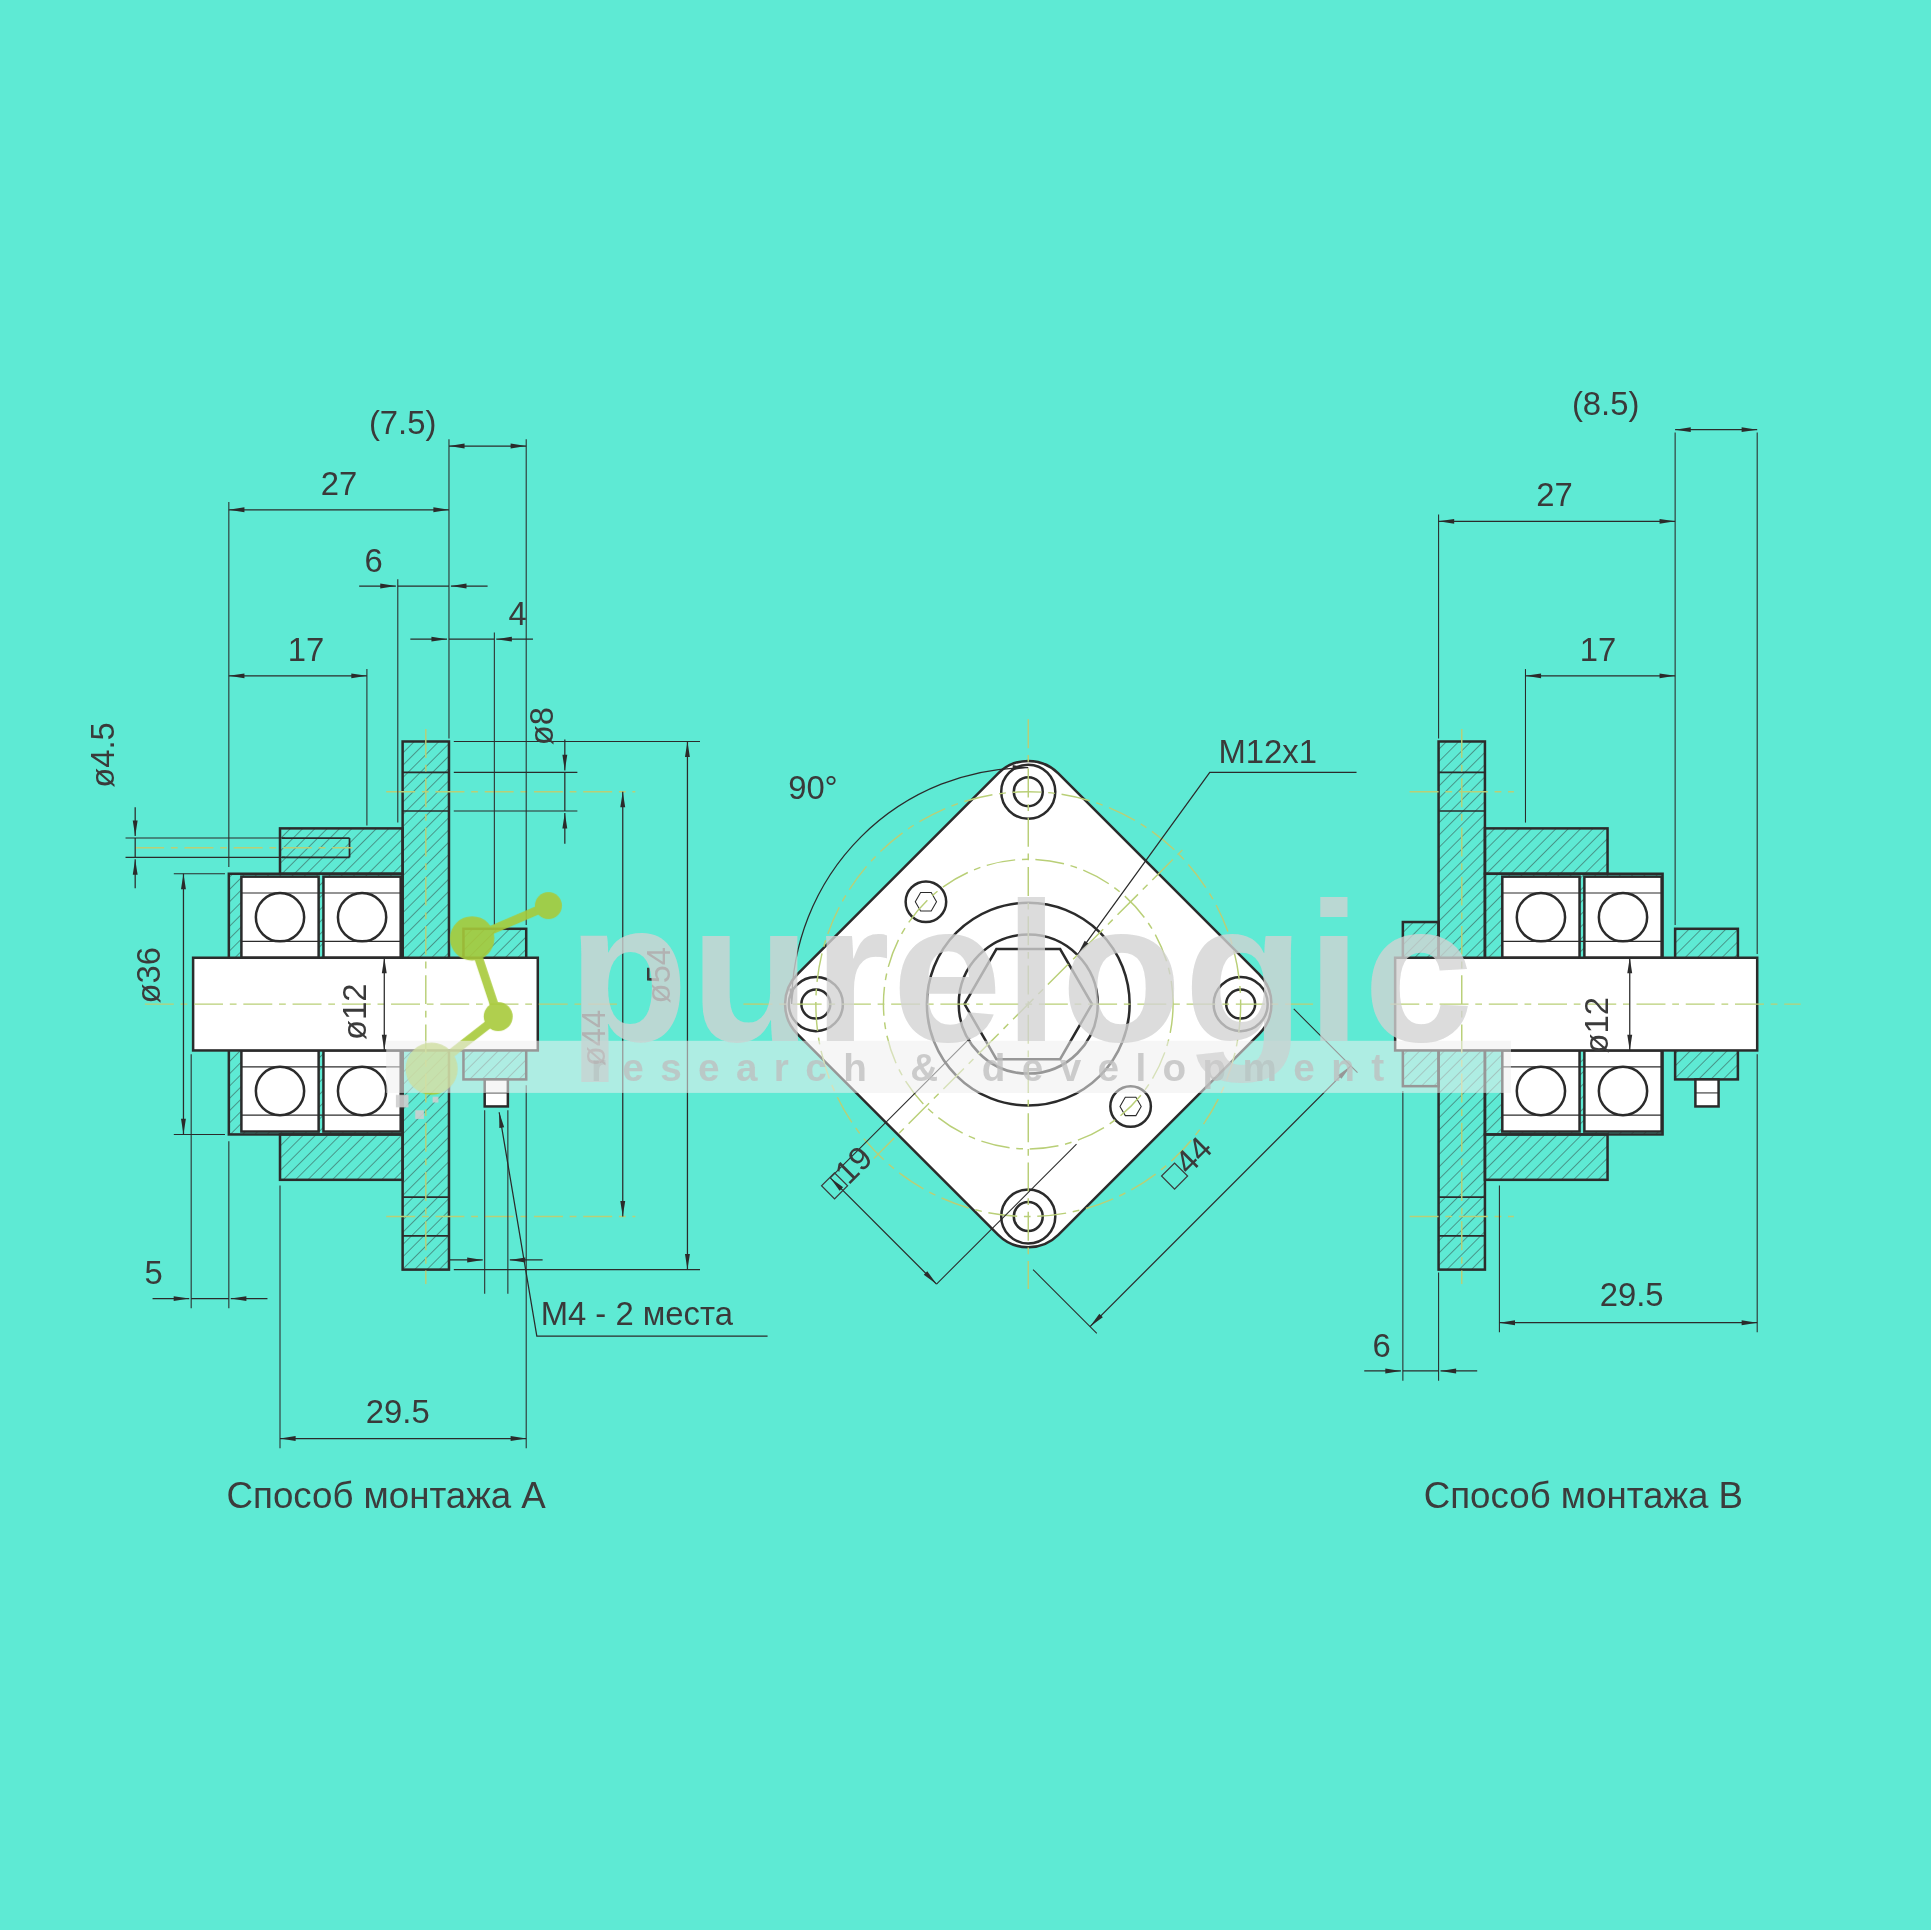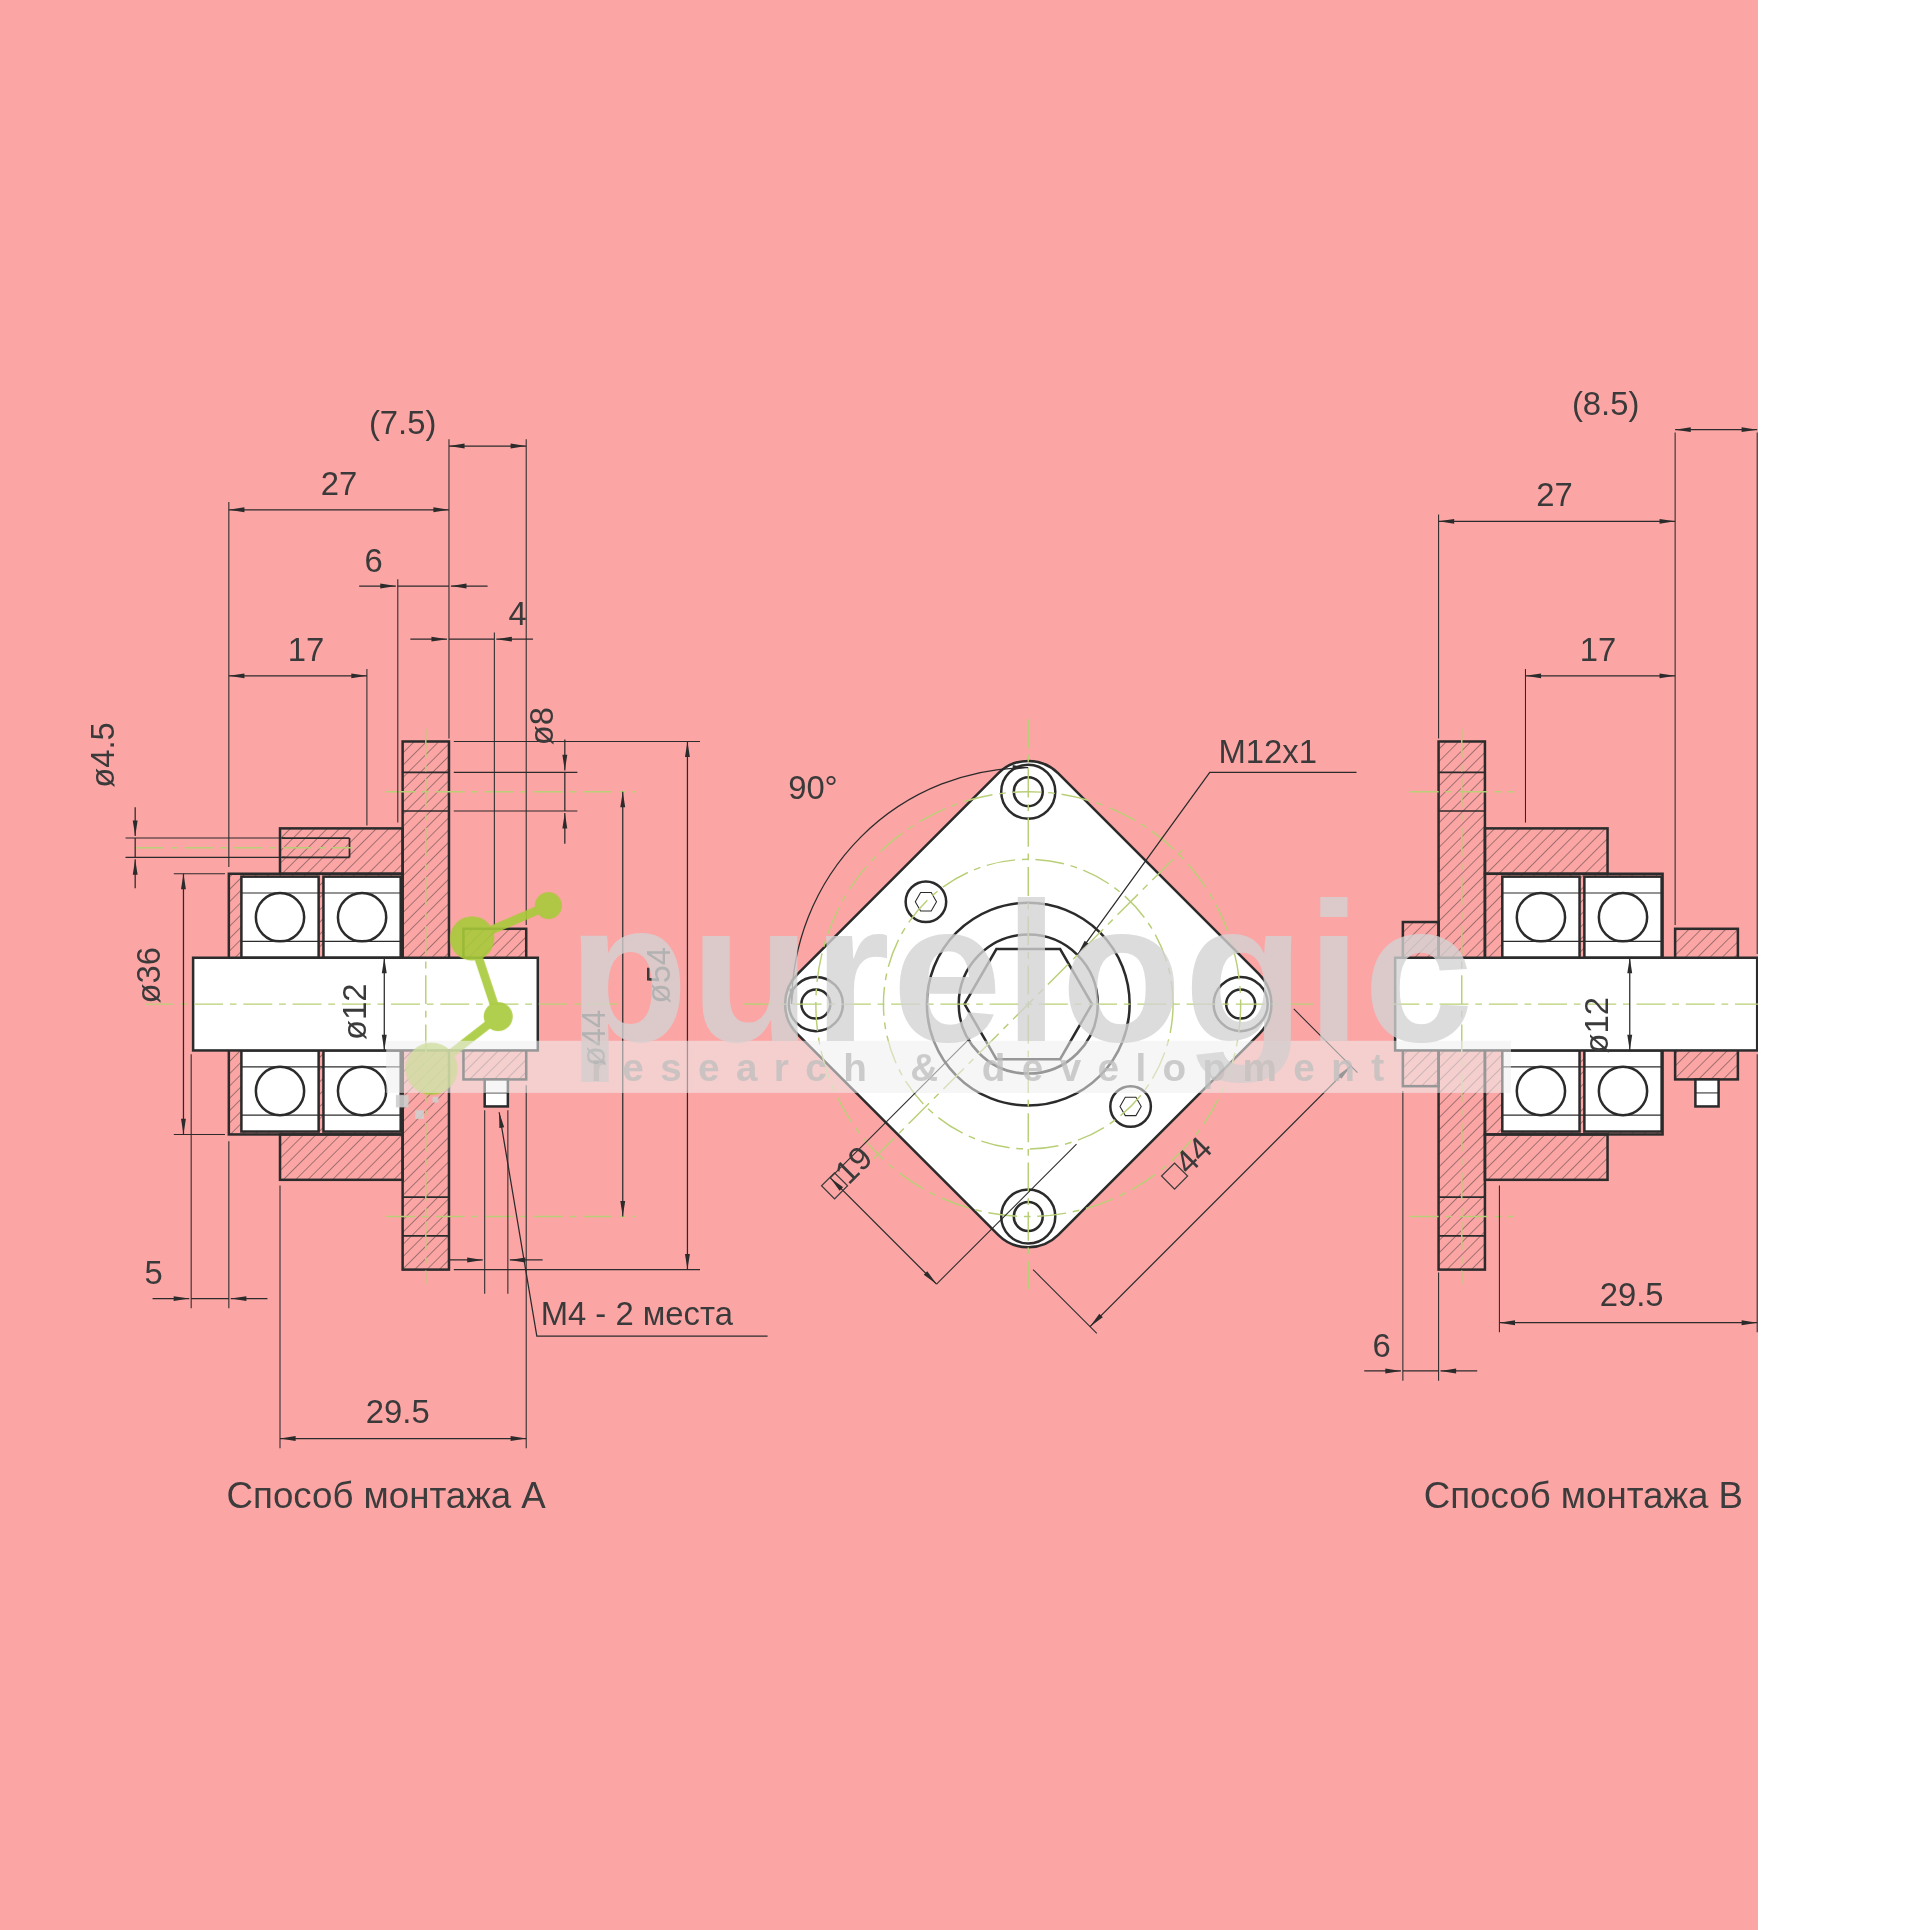--- a/index.html
+++ b/index.html
@@ -1,16 +1,16 @@
 <!DOCTYPE html>
 <html><head>
 <meta charset="utf-8">
 <style>
   html,body{margin:0;padding:0;background:#ffffff;}
-  .page{position:relative;width:1758px;height:1930px;background:#fca5a5;overflow:hidden;}
+  .page{position:relative;width:1931px;height:1930px;background:#5eead4;overflow:hidden;}
   svg{display:block;}
   .t{font-family:"Liberation Sans",sans-serif;font-size:34px;fill:#3a3a3a;}
   .cap{font-size:38px;fill:#3c3c3c;}
   .outline{fill:#ffffff;stroke:#2b2b2b;stroke-width:2.6;}
   .hatch{fill:url(#hatch);stroke:#2b2b2b;stroke-width:2.6;}
   .detail{stroke:#2b2b2b;stroke-width:1.8;fill:none;}
   .thin{stroke:#2b2b2b;stroke-width:1.1;fill:none;}
   .dim{stroke:#2b2b2b;stroke-width:1.3;fill:none;}
   .cl{stroke:#b9cf77;stroke-width:1.5;fill:none;stroke-dasharray:30 7 7 7;}
   .wm-brand{font-family:"Liberation Sans",sans-serif;font-weight:bold;font-size:205px;fill:#d3d3d3;letter-spacing:2px;}

